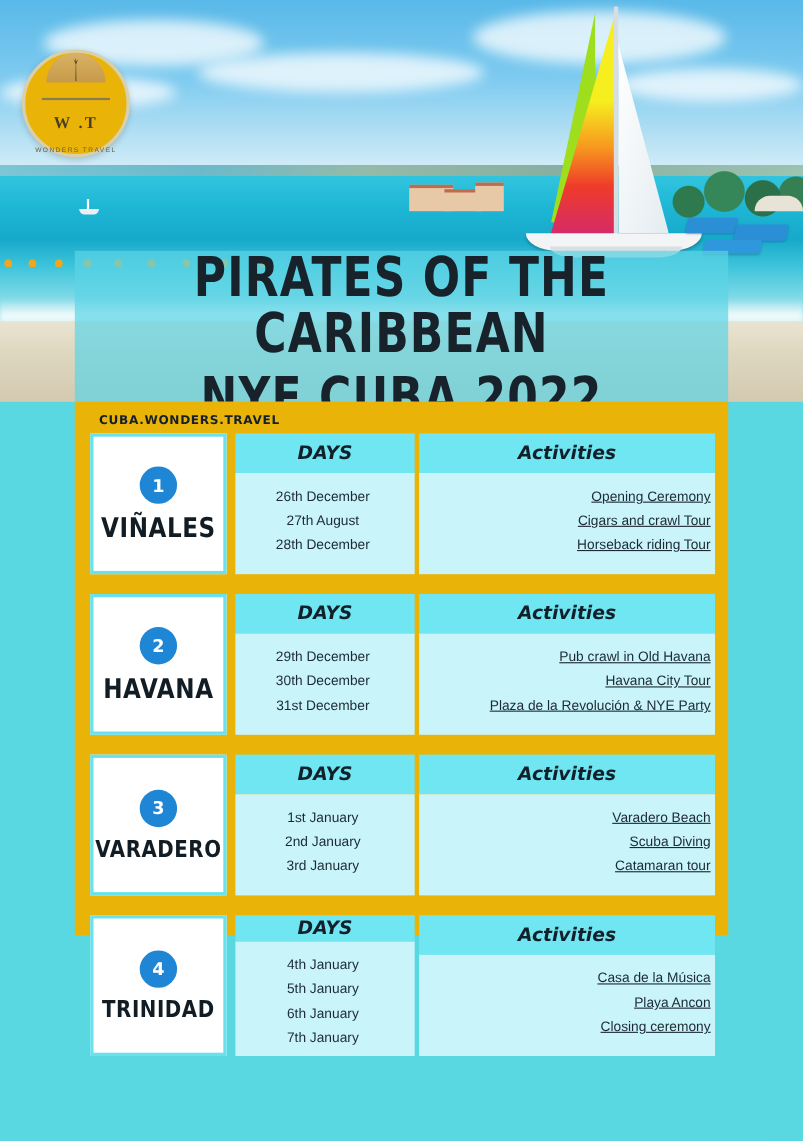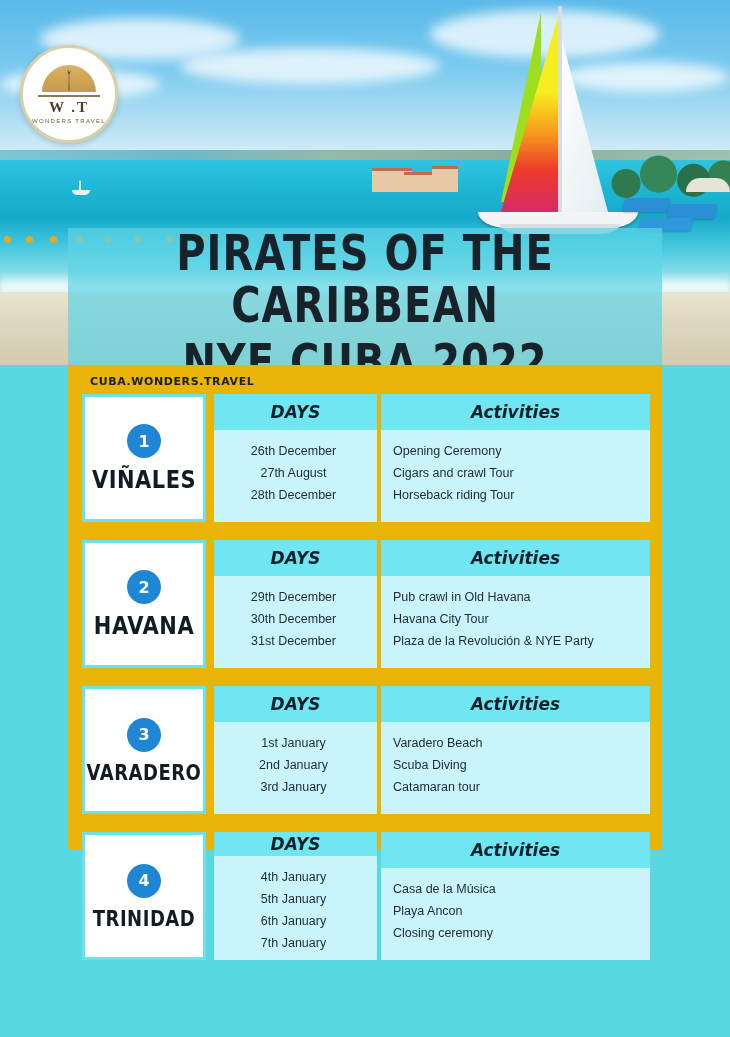--- a/index.html
+++ b/index.html
@@ -135,23 +135,23 @@
     background: #eceff0; border-radius: 0 0 8px 8px;
   }
   .boat-far:after {
     content:""; position:absolute; left:7px; top:-9px; width:2px; height:9px; background:#fff;
   }
 
   
   .logo {
     position: absolute; left: 20px; top: 45px;
     width: 98px; height: 98px; border-radius: 50%;
-    background: #ffffff;
+    background: #eab308;
     border: 3px solid #d9cfa9;
-    display: flex; flex-direction: column; align-items: center; justify-content: center;
+    display: flex; flex-direction: column; align-items: center; justify-content: space-between;
     box-shadow: 0 2px 6px rgba(0,0,0,.18);
   }
   .logo-sun {
     width: 54px; height: 27px;
     background: linear-gradient(to bottom, #d8b263, #c79a4a);
     border-radius: 27px 27px 0 0;
     position: relative;
     margin-bottom: 2px;
   }
   .logo-sun:after {
@@ -257,21 +257,21 @@
     padding: 10px 4px 6px 0;
   }
   .col.acts .col-body { padding-left: 12px; }
   .cell {
     font-size: 12.5px;
     color: #1d2a33;
     line-height: 22px;
     white-space: nowrap;
   }
   .col.days .cell { text-align: center; }
-  .col.acts .cell { text-align: left; }
+  .col.acts .cell { text-align: right; text-decoration: underline; }
 </style>
 </head>
 <body>
 
 <div class="poster">
 
   <div class="photo">
     <div class="sky"></div>
     <div class="cloud c1"></div>
     <div class="cloud c2"></div>

